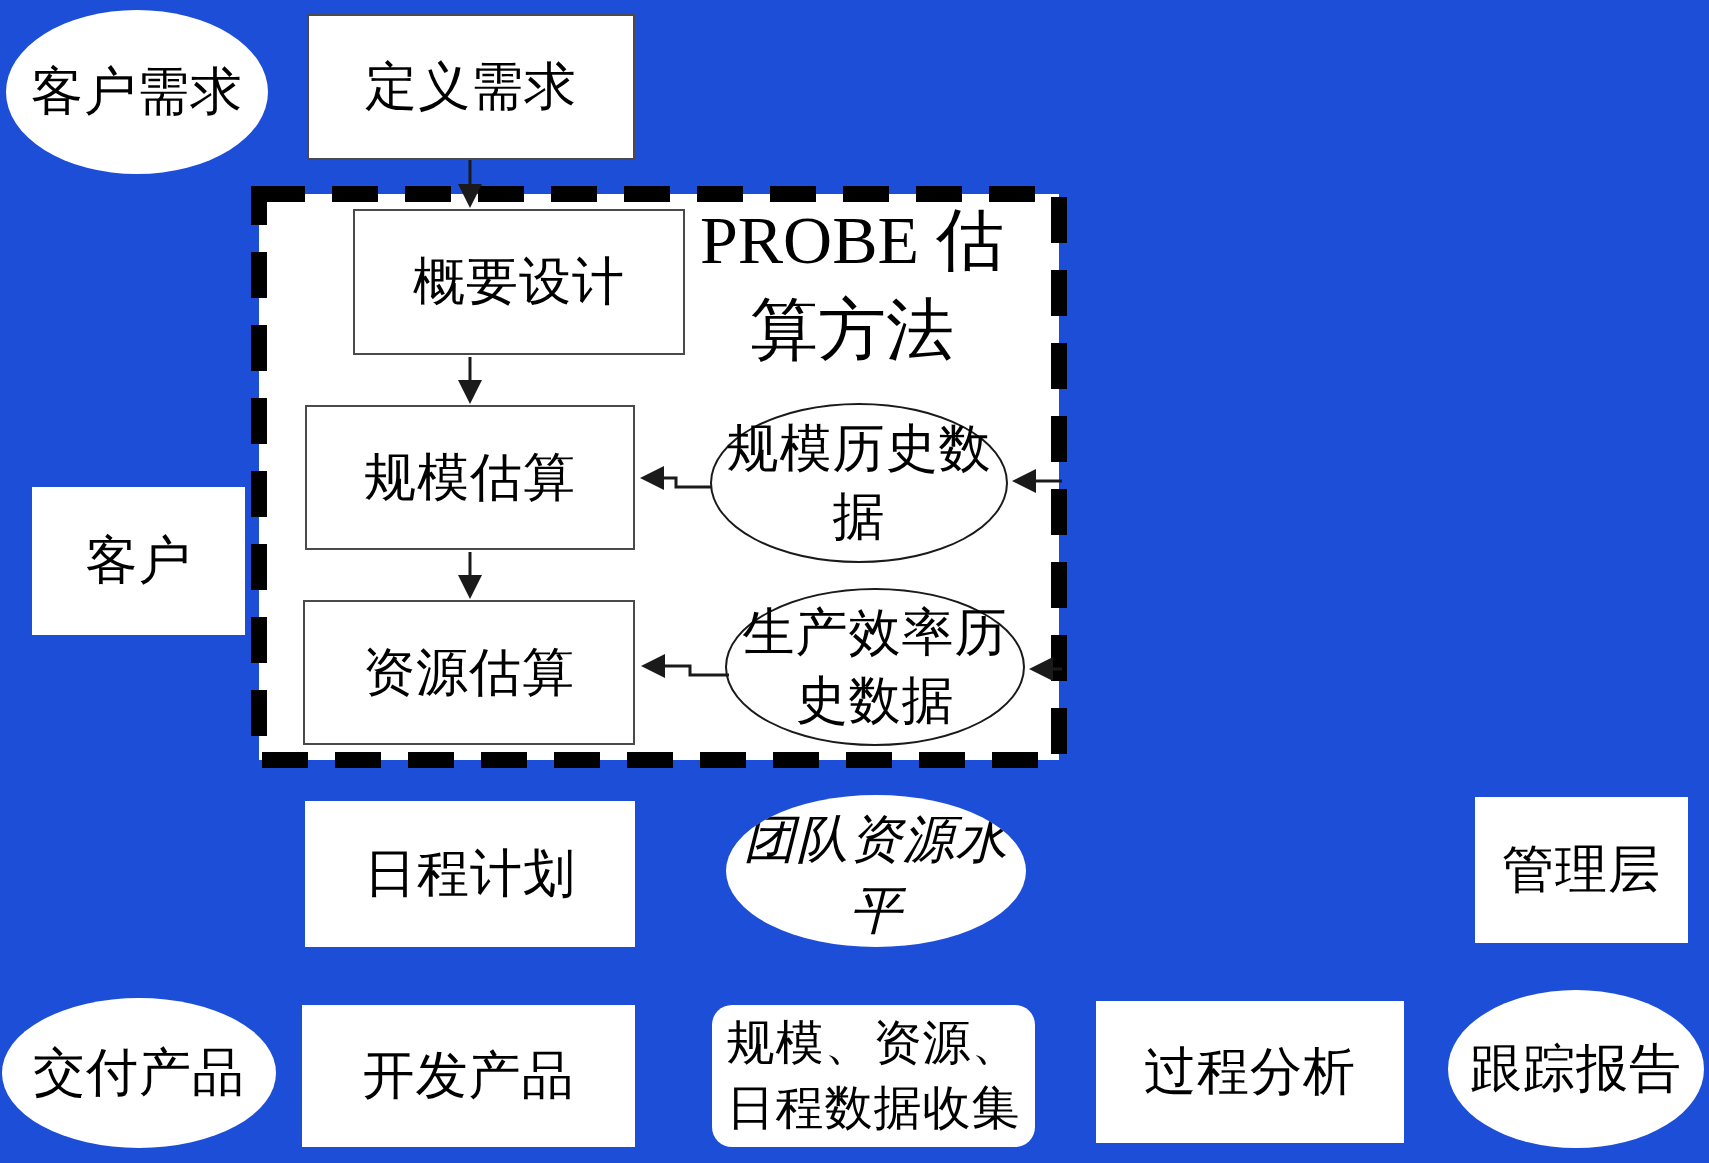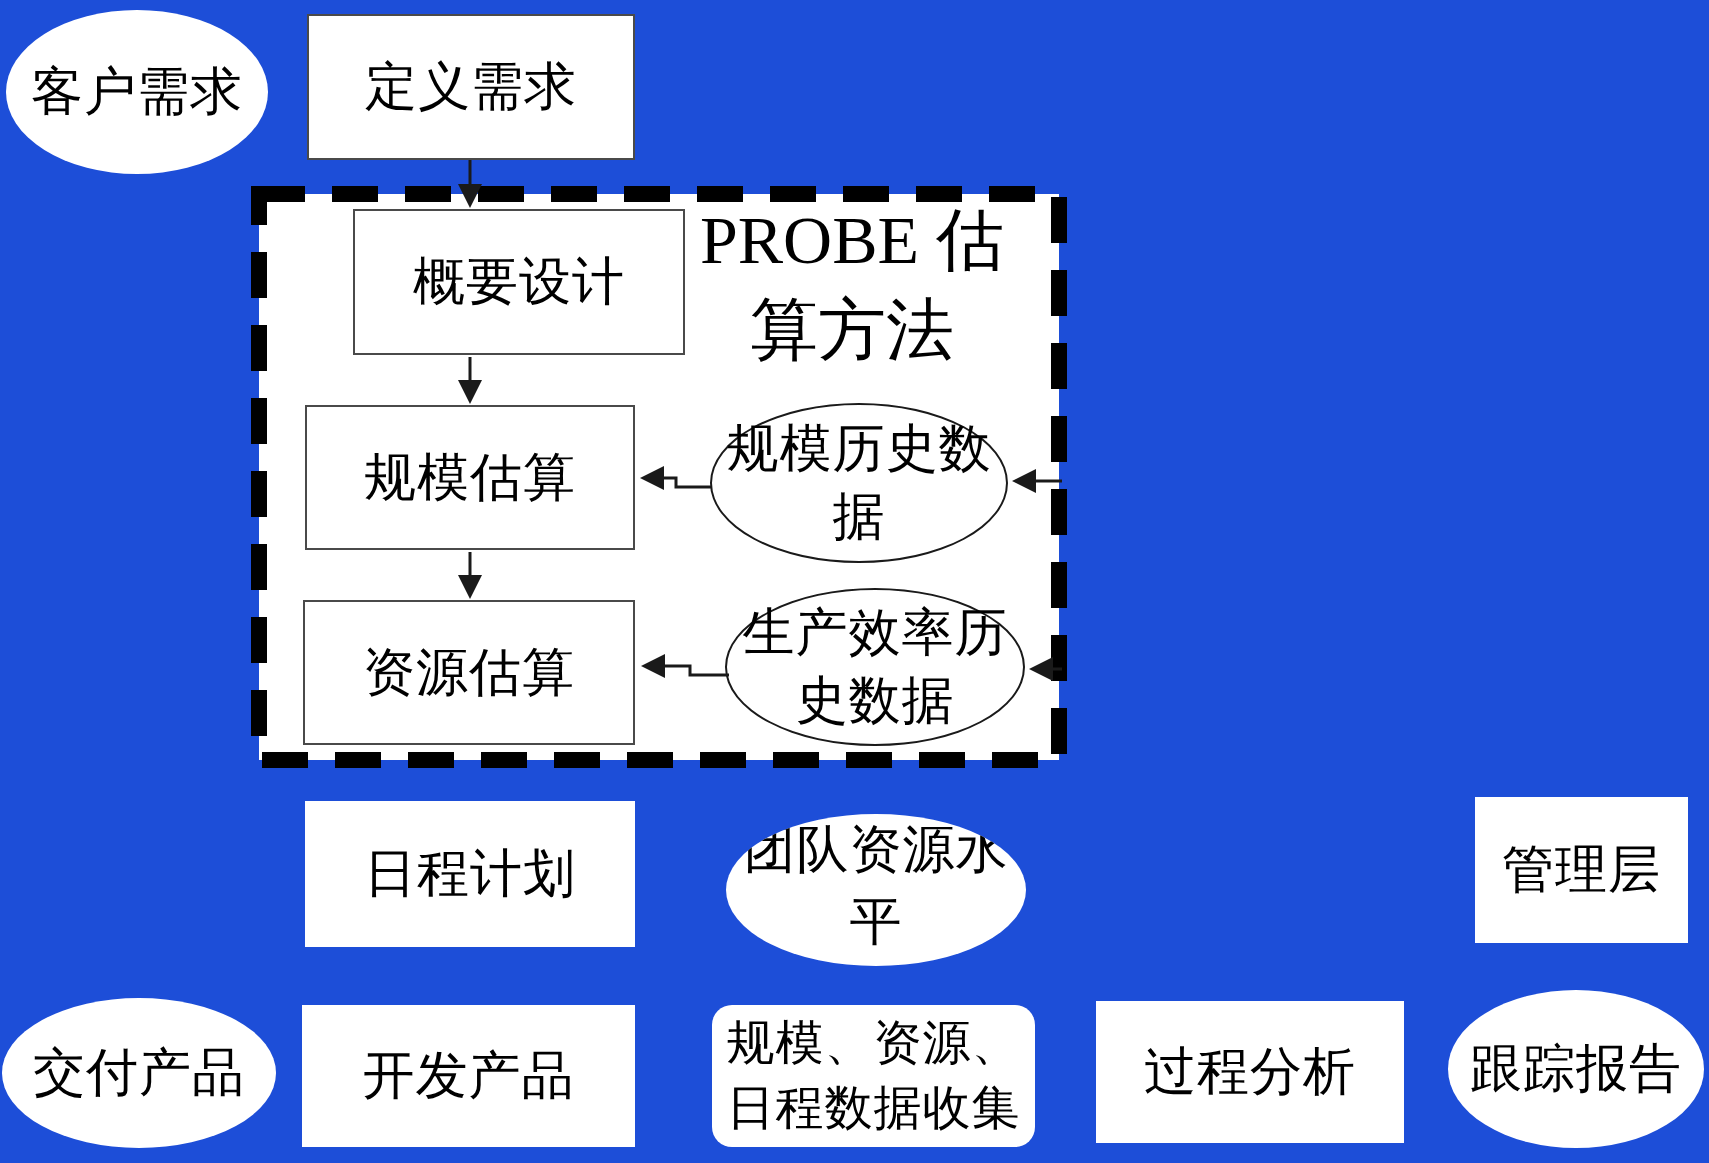--- a/index.html
+++ b/index.html
@@ -64,26 +64,29 @@
   </div>
 
   <div class="node rect" style="left:303px;top:600px;width:332px;height:145px;">
     <span class="txt">资源估算</span>
   </div>
 
   <div class="node ellipse no-clip" style="left:725px;top:588px;width:300px;height:158px;">
     <span class="txt" style="width:270px;">生产效率历史数据</span>
   </div>
 
+  <div class="node rect-plain" style="left:32px;top:487px;width:213px;height:148px;">
+    <span class="txt">客户</span>
+  </div>
 
   <div class="node rect-plain" style="left:305px;top:801px;width:330px;height:146px;">
     <span class="txt">日程计划</span>
   </div>
 
-  <div class="node ellipse-plain clip" style="left:726px;top:814px;width:300px;height:152px;align-items:center;">
+  <div class="node ellipse-plain clip" style="left:726px;top:795px;width:300px;height:152px;align-items:flex-end;font-style:italic;">
     <span class="txt" style="width:270px;margin-top:-8px;line-height:1.38;">团队资源水平</span>
   </div>
 
   <div class="node rect-plain" style="left:1475px;top:797px;width:213px;height:146px;">
     <span class="txt">管理层</span>
   </div>
 
   <div class="node ellipse-plain" style="left:2px;top:998px;width:274px;height:150px;">
     <span class="txt">交付产品</span>
   </div>

